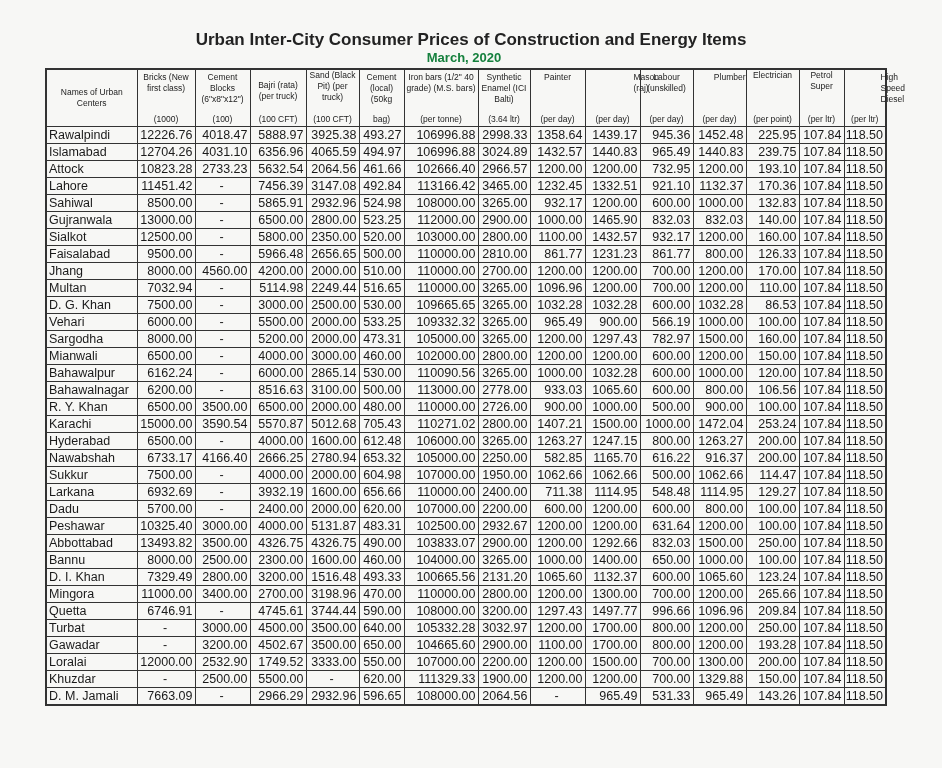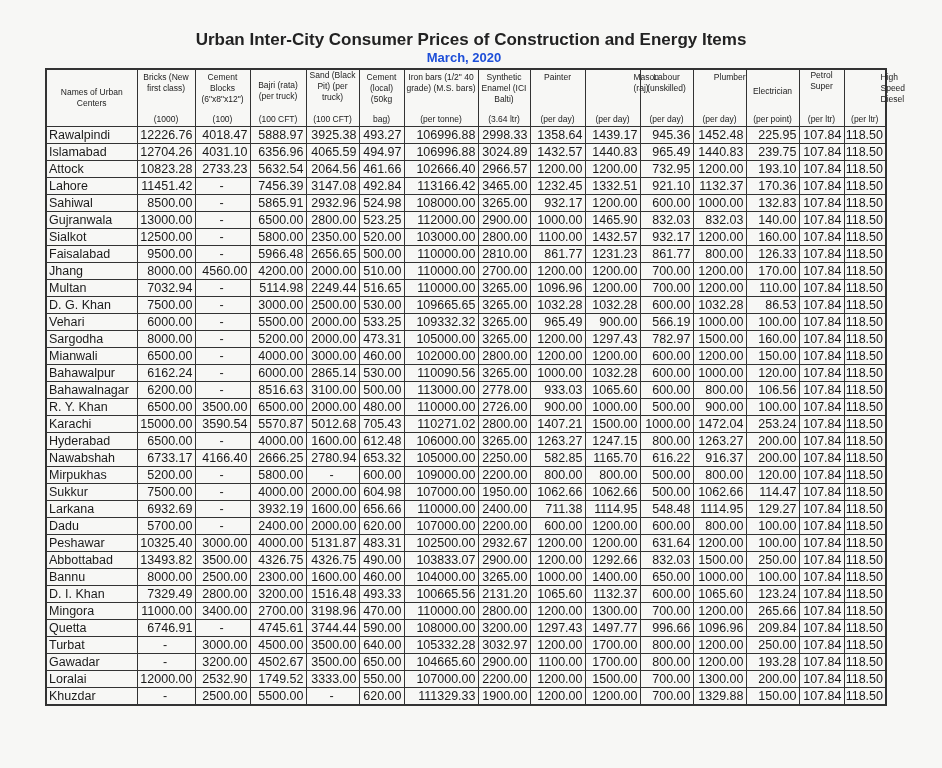--- a/index.html
+++ b/index.html
@@ -6,21 +6,21 @@
   body {
     width: 942px; height: 768px; background: #f7f7f5; position: relative; overflow: hidden;
     font-family: "Liberation Sans", "DejaVu Sans", sans-serif; color: #1a1a1a;
   }
   .title {
     position: absolute; left: 0; width: 942px; top: 30px; text-align: center;
     font-weight: bold; font-size: 17px; color: #222;
   }
   .subtitle {
     position: absolute; left: 0; width: 928px; top: 50px; text-align: center;
-    font-weight: bold; font-size: 13px; color: #1d4ed8;
+    font-weight: bold; font-size: 13px; color: #15803d;
   }
   table {
     position: absolute; left: 45px; top: 68px;
     border-collapse: collapse; table-layout: fixed; width: 840px;
     border: 2px solid #333;
   }
   th, td { border: 1px solid #333; padding: 0; }
   th {
     font-weight: normal; font-size: 8.5px; line-height: 11px; text-align: center;
     vertical-align: top; height: 56px; color: #222; position: relative;
@@ -101,21 +101,21 @@
         </th>
         <th>
           <div style="padding-top: 2px;">Labour (unskilled)</div>
           <div class="unit">(per day)</div>
         </th>
         <th>
           <div style="padding-top: 2px; text-align: right;">Plumber</div>
           <div class="unit">(per day)</div>
         </th>
         <th>
-          <div style="padding-top: 16px;">Electrician</div>
+          <div style="padding-top: 0;">Electrician</div>
           <div class="unit">(per point)</div>
         </th>
         <th>
           <div style="padding-top: 0;">Petrol Super</div>
           <div class="unit">(per ltr)</div>
         </th>
         <th>
           <div style="padding-top: 2px; padding-left: 36px;">High Speed Diesel</div>
           <div class="unit">(per ltr)</div>
         </th>
@@ -456,37 +456,20 @@
         <td>2250.00</td>
         <td>582.85</td>
         <td>1165.70</td>
         <td>616.22</td>
         <td>916.37</td>
         <td>200.00</td>
         <td>107.84</td>
         <td>118.50</td>
       </tr>
       <tr>
-        <td class="name">Mirpukhas</td>
-        <td>5200.00</td>
-        <td class="dash">-</td>
-        <td>5800.00</td>
-        <td class="dash">-</td>
-        <td>600.00</td>
-        <td>109000.00</td>
-        <td>2200.00</td>
-        <td>800.00</td>
-        <td>800.00</td>
-        <td>500.00</td>
-        <td>800.00</td>
-        <td>120.00</td>
-        <td>107.84</td>
-        <td>118.50</td>
-      </tr>
-      <tr>
         <td class="name">Sukkur</td>
         <td>7500.00</td>
         <td class="dash">-</td>
         <td>4000.00</td>
         <td>2000.00</td>
         <td>604.98</td>
         <td>107000.00</td>
         <td>1950.00</td>
         <td>1062.66</td>
         <td>1062.66</td>
@@ -693,14 +676,31 @@
         <td>111329.33</td>
         <td>1900.00</td>
         <td>1200.00</td>
         <td>1200.00</td>
         <td>700.00</td>
         <td>1329.88</td>
         <td>150.00</td>
         <td>107.84</td>
         <td>118.50</td>
       </tr>
+      <tr>
+        <td class="name">D. M. Jamali</td>
+        <td>7663.09</td>
+        <td class="dash">-</td>
+        <td>2966.29</td>
+        <td>2932.96</td>
+        <td>596.65</td>
+        <td>108000.00</td>
+        <td>2064.56</td>
+        <td class="dash">-</td>
+        <td>965.49</td>
+        <td>531.33</td>
+        <td>965.49</td>
+        <td>143.26</td>
+        <td>107.84</td>
+        <td>118.50</td>
+      </tr>
     </tbody>
 </table>
 
 </body></html>

